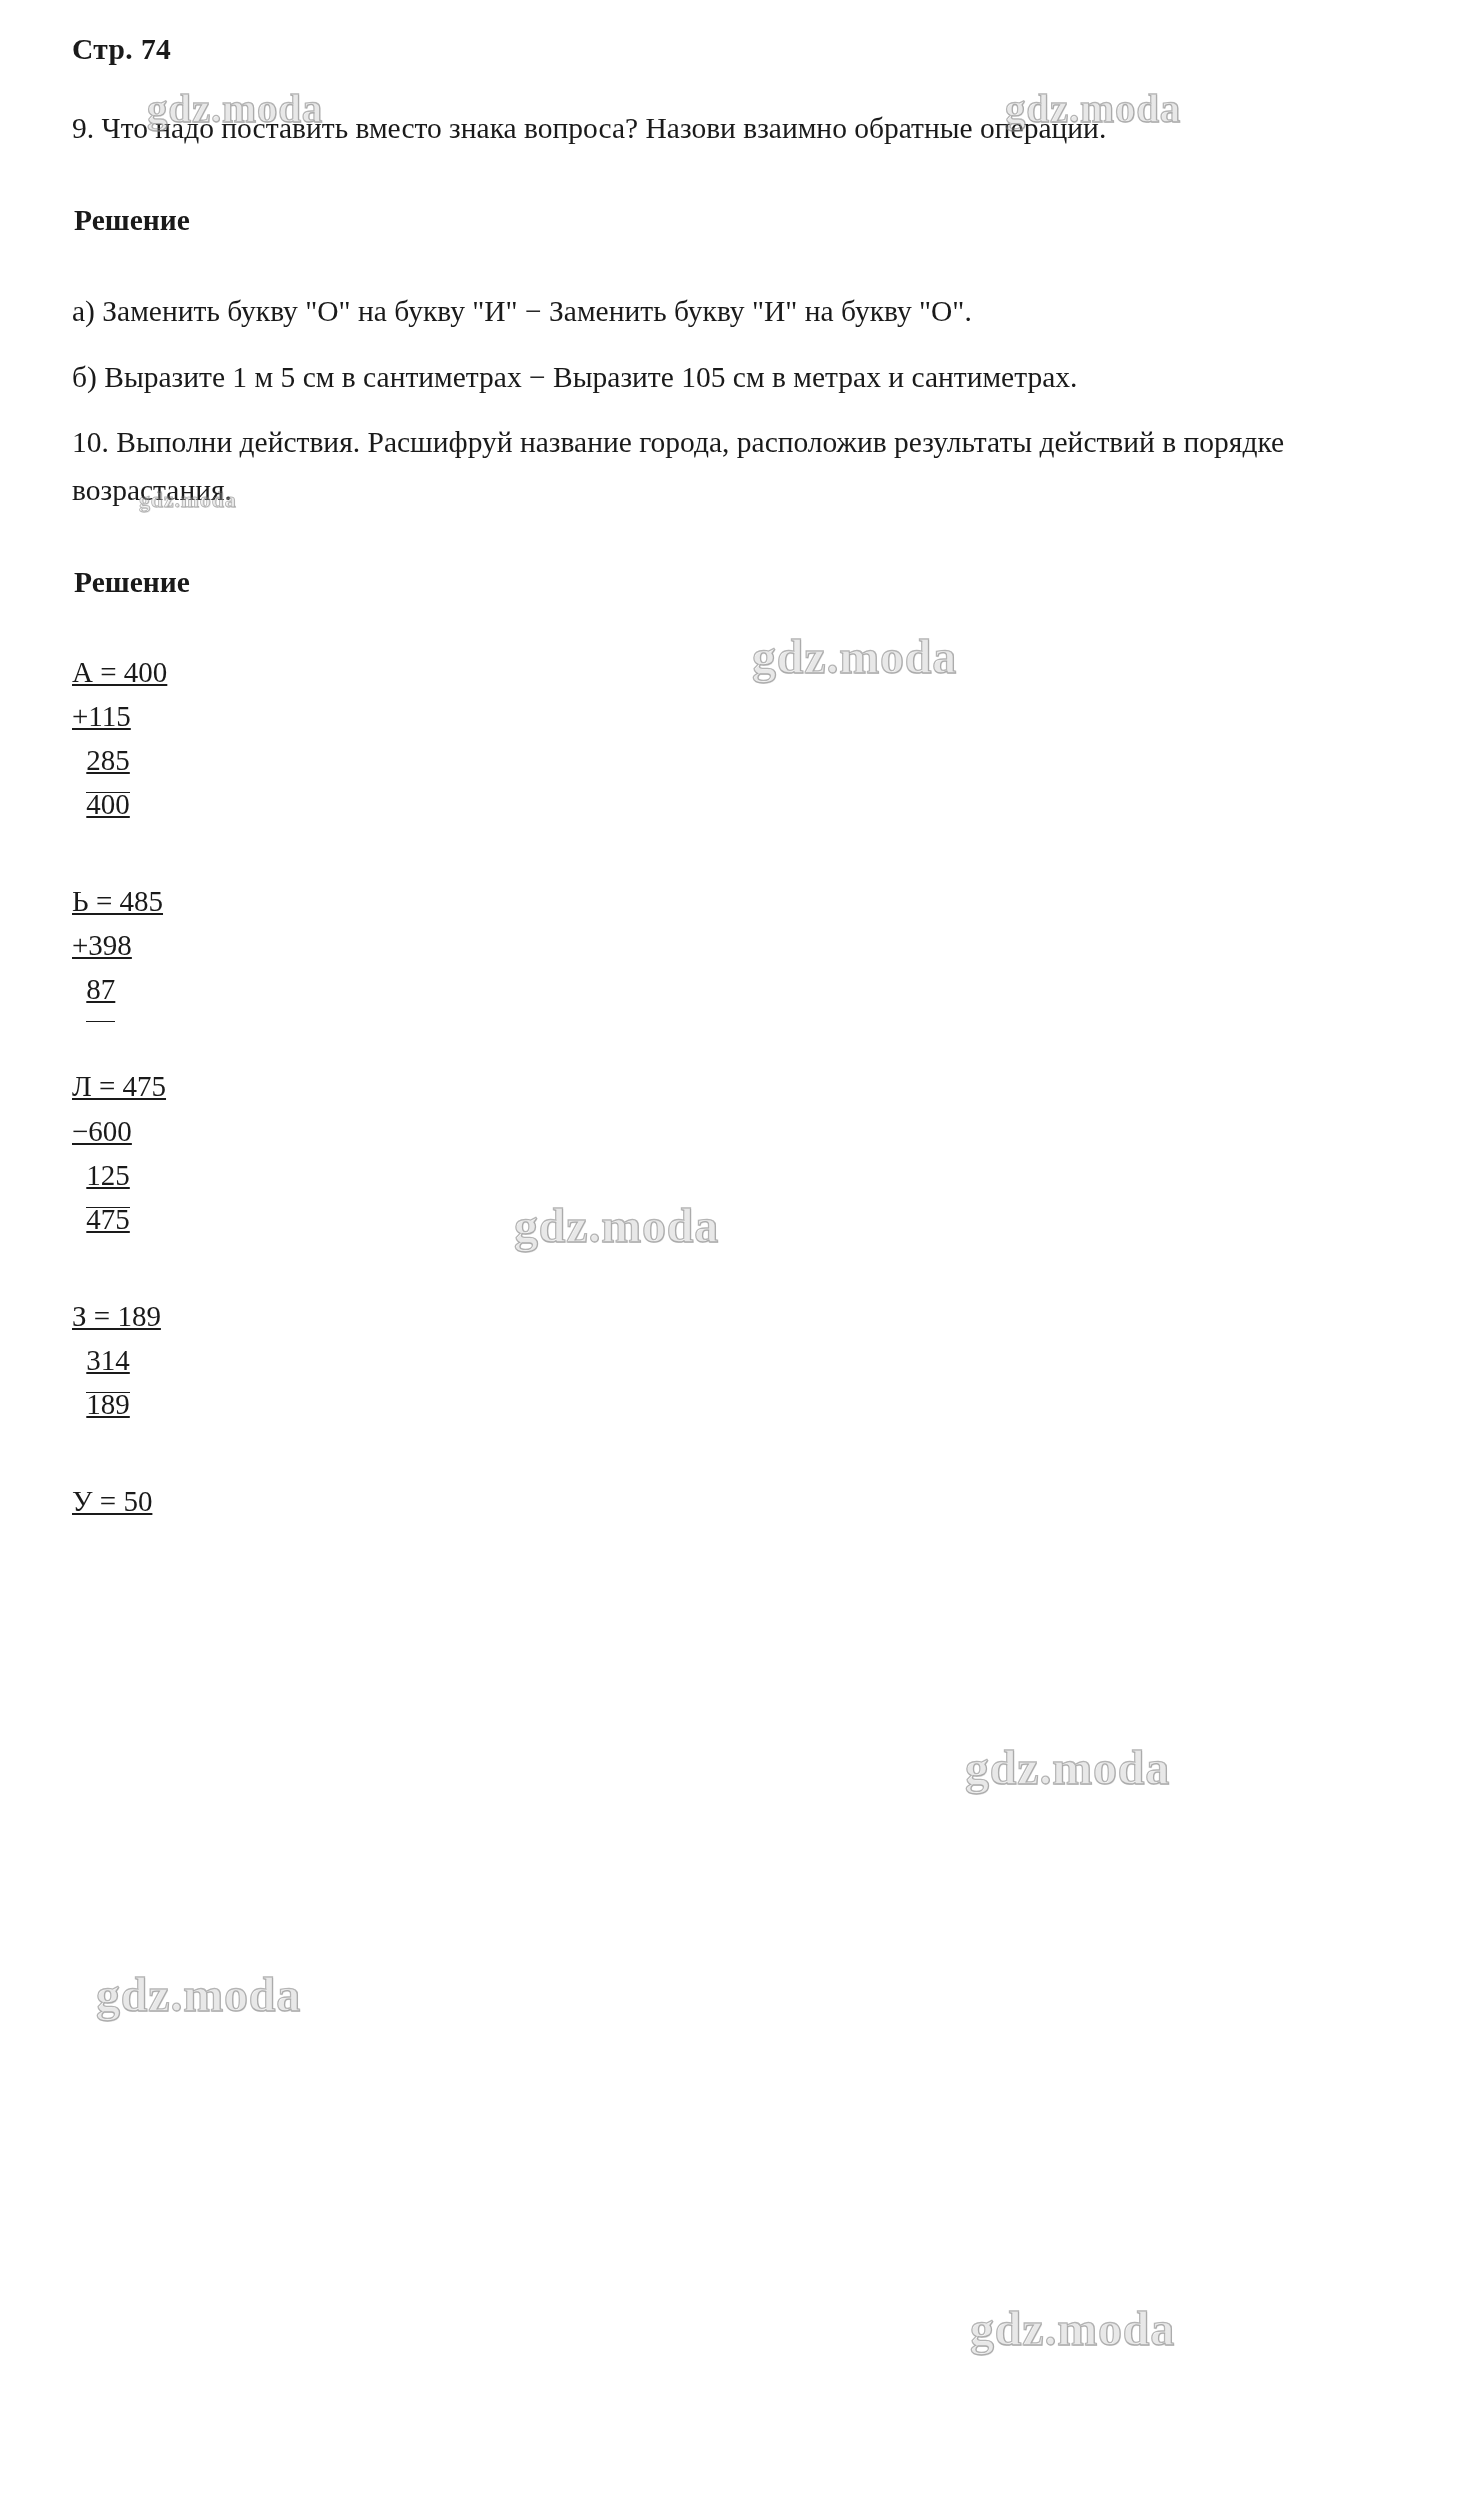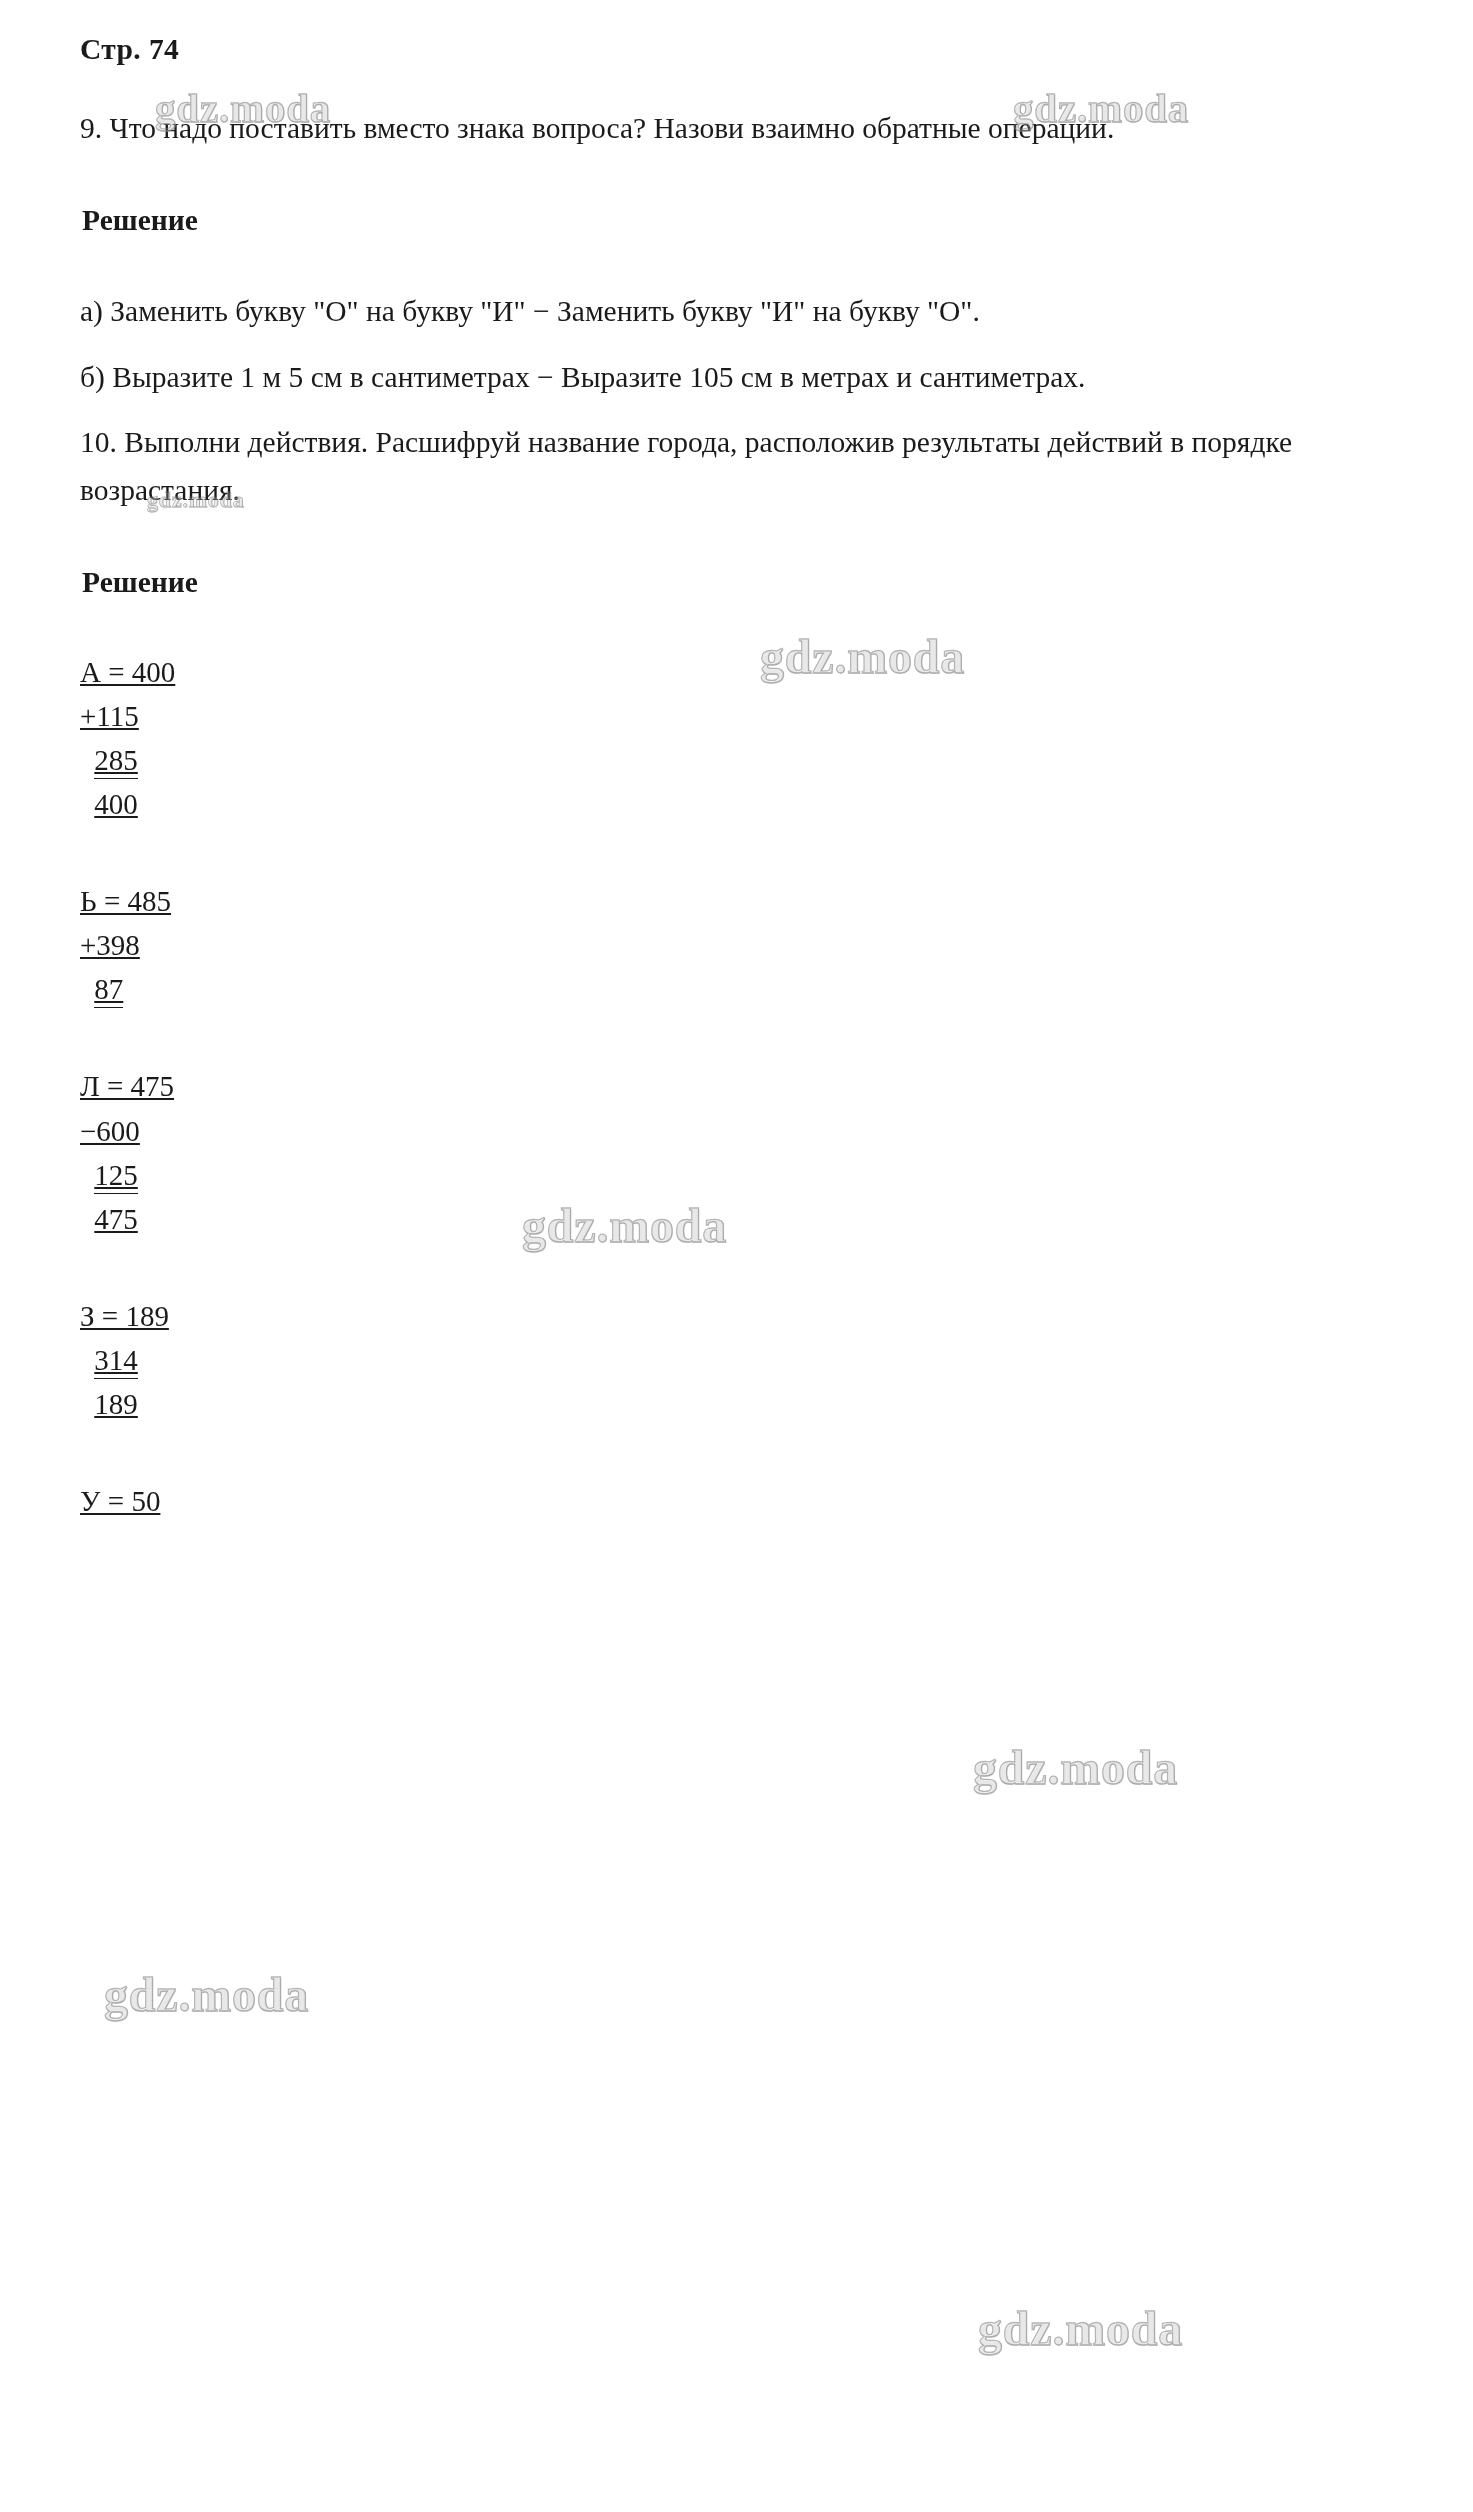--- a/index.html
+++ b/index.html
@@ -10,21 +10,21 @@
   body {
     width: 1473px;
     height: 2512px;
     position: relative;
     font-family: "Liberation Serif", serif;
     color: #1a1a1a;
     overflow: hidden;
   }
   .page {
     position: absolute;
-    left: 8px; top: 0;
+    left: 0; top: 0;
     width: 1378px;
     height: 2512px;
     background: #ffffff;
   }
   .content {
     position: absolute;
     left: 72px;
     top: 32px;
     width: 1354px;
   }
@@ -55,21 +55,21 @@
     text-decoration: underline;
   }
   .calc-line {
     white-space: pre;
   }
   .calc-line.indent {
     padding-left: 14.3px;
   }
   .calc-line.underlined span {
     border-bottom: 1.6px solid #1a1a1a;
-    padding-bottom: 2px;
+    padding-bottom: 16px;
     margin-top: 30px;
   }
   .calc-gap { height: 53px; }
 
   
   .wm {
     position: absolute;
     font-family: "Liberation Serif", serif;
     font-weight: bold;
     color: rgba(255,255,255,0);

